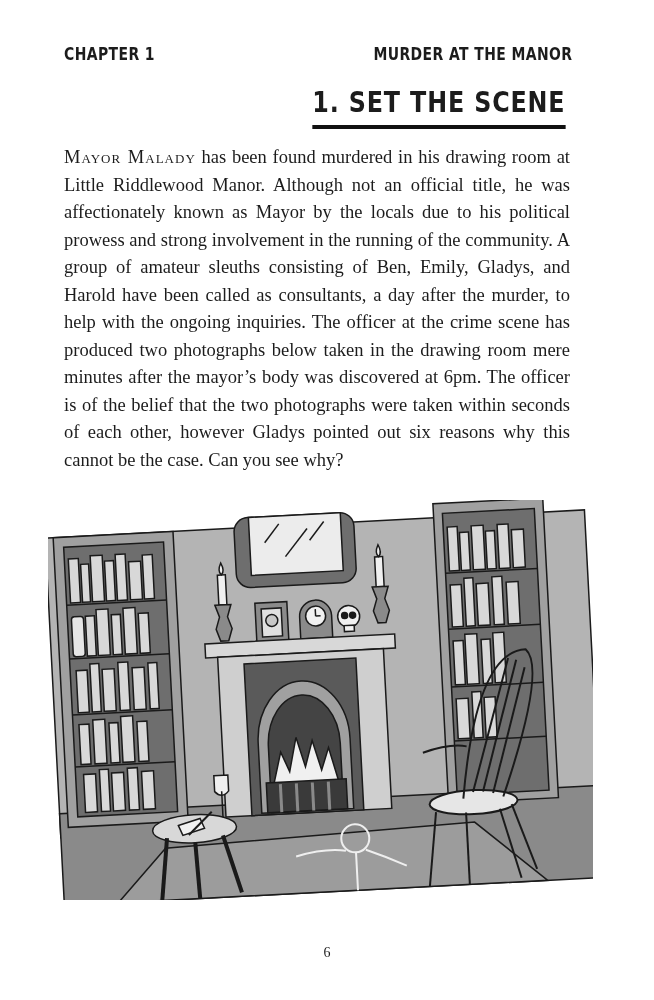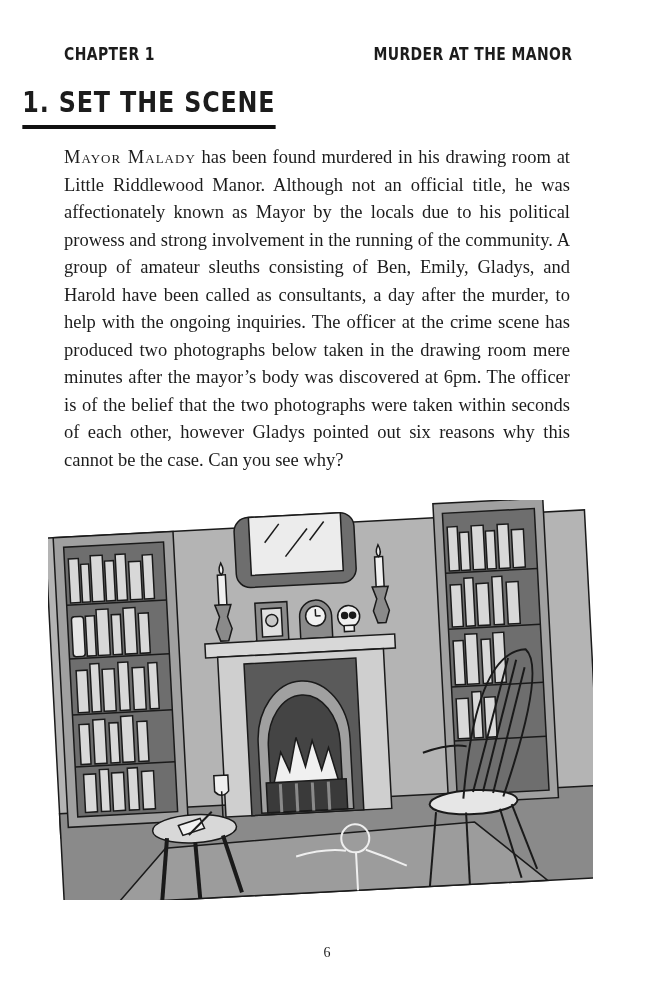--- a/index.html
+++ b/index.html
@@ -1,19 +1,19 @@
 <!DOCTYPE html>
 <html><head>
 <meta charset="utf-8">
 <style>
   html, body { margin:0; padding:0; background:#ffffff; }
   body { width:654px; height:1000px; position:relative; overflow:hidden; font-family:"DejaVu Serif", serif; color:#1c1c1c; }
   .running-head { position:absolute; top:44px; left:64px; right:84px; display:flex; justify-content:space-between; font-family:"DejaVu Sans", sans-serif; font-weight:bold; font-size:17px; letter-spacing:0.5px; transform:scaleX(0.82); transform-origin:left; width:620px; }
   .running-head span { display:block; }
-  .title-wrap { position:absolute; top:86px; left:0; width:588px; text-align:left; }
+  .title-wrap { position:absolute; top:86px; left:0; width:588px; text-align:right; }
   .title { display:inline-block; font-family:"DejaVu Sans", sans-serif; font-weight:bold; font-size:28px; letter-spacing:1px; padding-bottom:6px; border-bottom:4px solid #111; transform:scaleX(0.85); }
   .body-text { position:absolute; top:144px; left:64px; width:506px; font-family:"Liberation Serif", serif; font-size:18.5px; line-height:27.5px; text-align:justify; }
   .smallcaps { font-variant:small-caps; letter-spacing:1px;margin-top:24px; }
   .illustration { position:absolute; top:500px; left:48px; width:545px; height:400px; }
   .page-number { position:absolute; top:945px; left:0; width:654px; text-align:center; font-family:"Liberation Serif", serif; font-size:14px; }
 </style>
 </head>
 <body>
 
 <div class="running-head">

